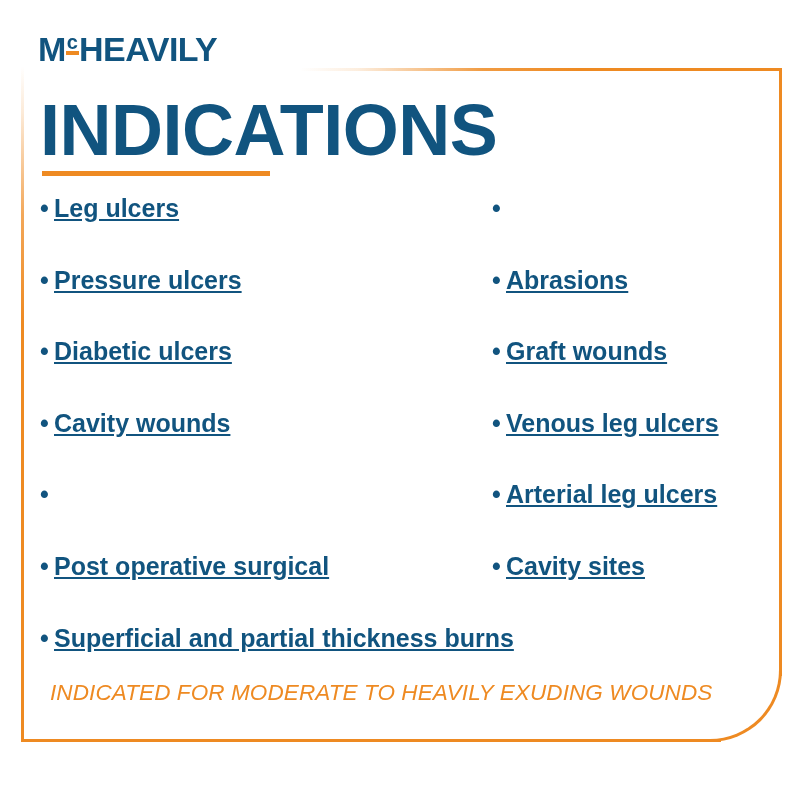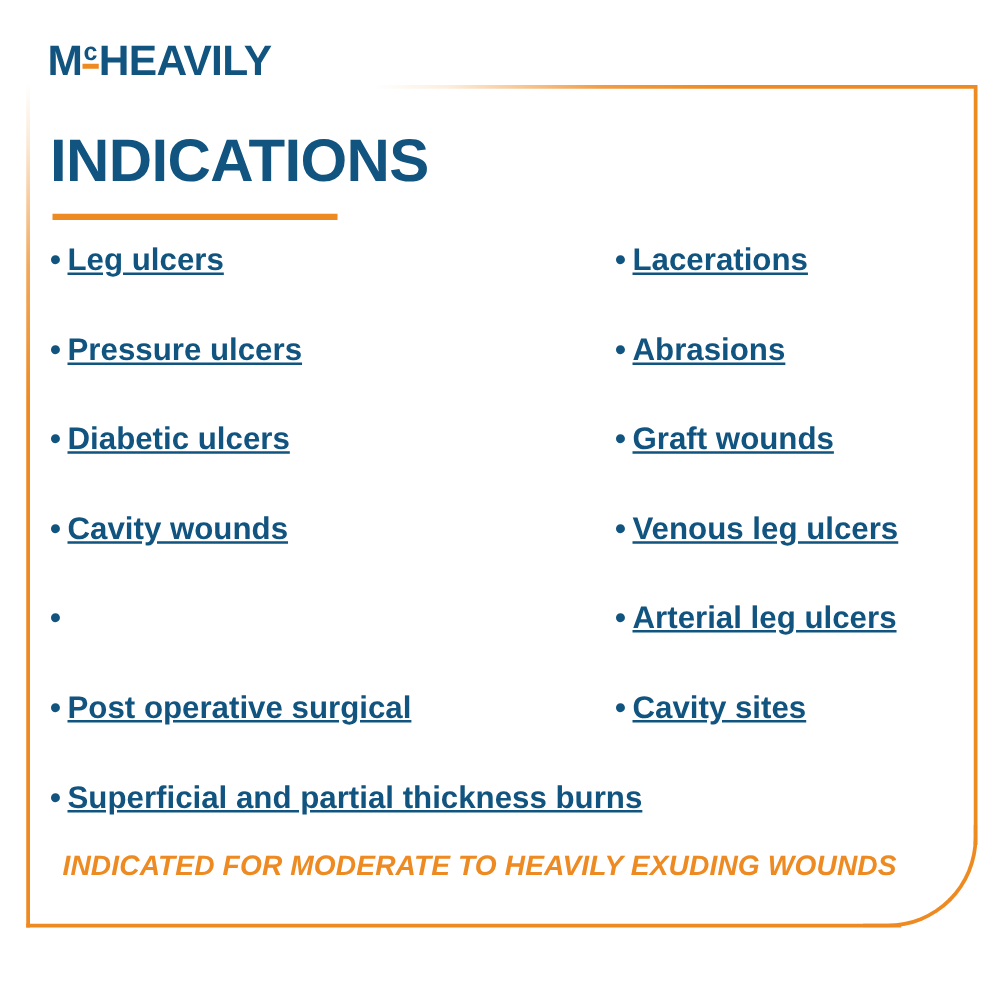--- a/index.html
+++ b/index.html
@@ -108,21 +108,21 @@
     font-weight: bold;
     letter-spacing: -0.5px;
     line-height: 34px;
   }
 
   
   #heading {
     position: absolute;
     left: 40px;
     top: 96px;
-    font-size: 48px;
+    font-size: 72px;
     font-weight: bold;
     color: #11547F;
     letter-spacing: -0.5px;
     line-height: 68px;
   }
   #heading-rule {
     position: absolute;
     left: 42px;
     top: 171px;
     width: 228px;
@@ -169,21 +169,21 @@
     white-space: nowrap;
   }
 
   
   #footer {
     position: absolute;
     left: 50px;
     top: 680px;
     color: #EE8A22;
     font-size: 22.5px;
-    font-weight: bold;
+    font-weight: normal;
     font-style: italic;
     letter-spacing: 0.1px;
     white-space: nowrap;
   }
 </style>
 </head>
 <body>
 
 <div id="card">
 
@@ -226,21 +226,20 @@
         <span class="bullet-dot">•</span>
       </div>
       <div class="bullet-row">
         <span class="bullet-dot">•</span>
         <span class="bullet-label">Post operative surgical</span>
       </div>
     </div>
   <div class="col" id="col-right">
       <div class="bullet-row">
         <span class="bullet-dot">•</span>
-        <span class="bullet-label">Lacerations</span>
       </div>
       <div class="bullet-row">
         <span class="bullet-dot">•</span>
         <span class="bullet-label">Abrasions</span>
       </div>
       <div class="bullet-row">
         <span class="bullet-dot">•</span>
         <span class="bullet-label">Graft wounds</span>
       </div>
       <div class="bullet-row">

